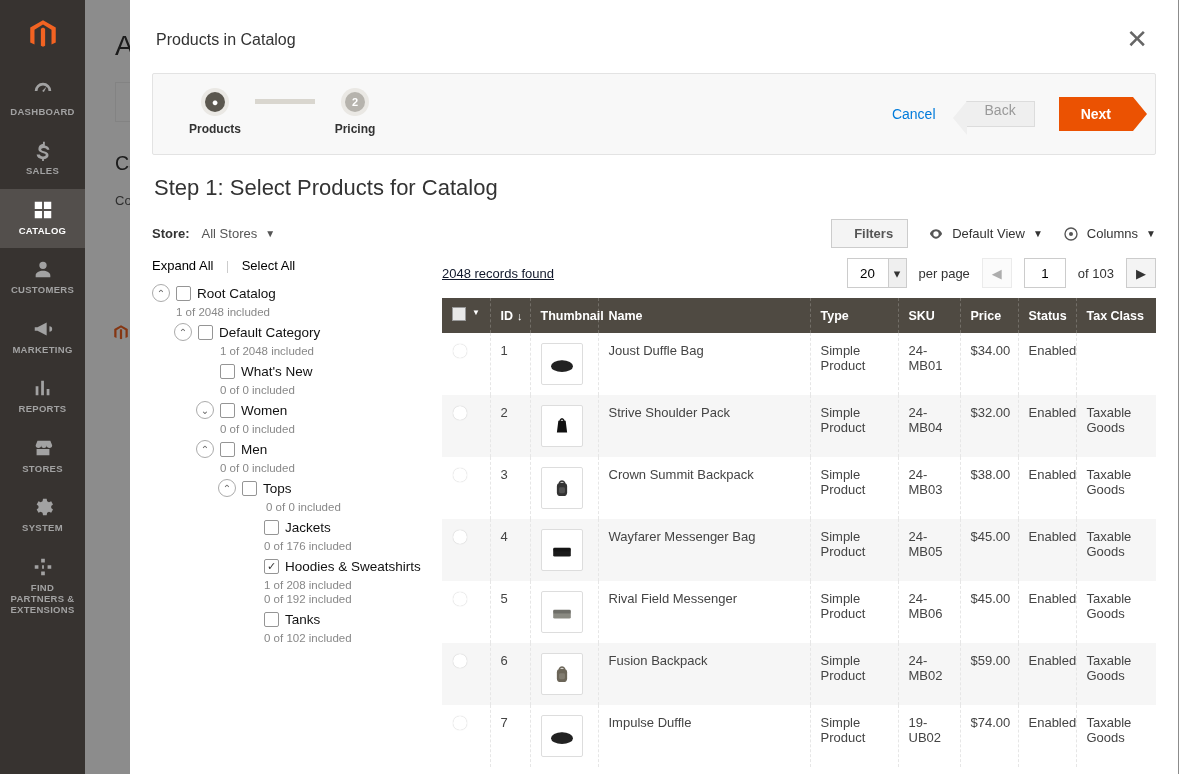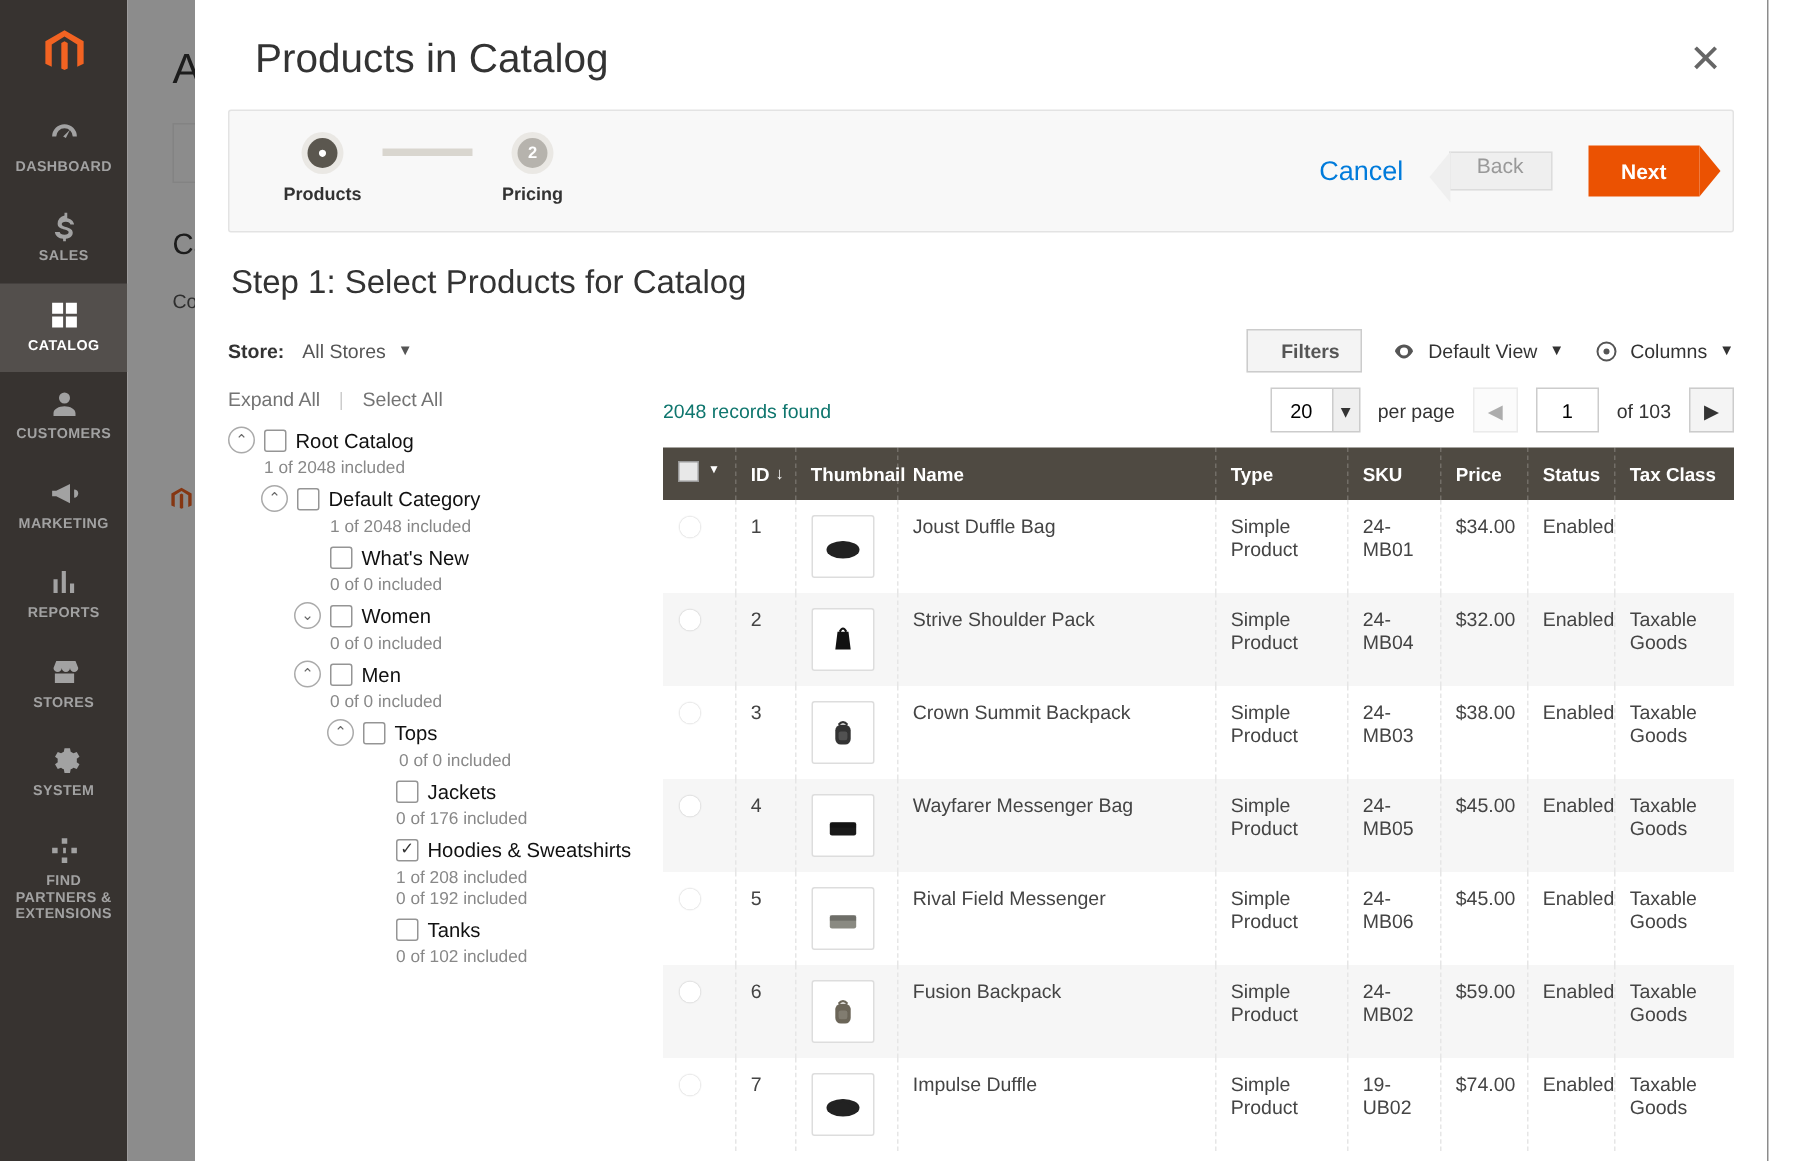--- a/index.html
+++ b/index.html
@@ -18,32 +18,32 @@
 
   
   .page-bg { flex:1; position:relative; background:#fff; color:#333; padding:30px 30px;}
   .page-bg h1{font-size:28px; font-weight:400; margin:0 0 20px;}
   .orange-icon{color:#f26322; font-size:20px;}
 
   
   .overlay{ position:absolute; left:85px; top:0; width:1094px; height:774px; background:rgba(0,0,0,0.45);}
   .modal{ position:absolute; left:130px; top:0; width:1048px; height:774px; background:#fff; display:flex; flex-direction:column; overflow:hidden;}
   .modal-header{ padding:20px 26px 14px; display:flex; align-items:center; justify-content:space-between;}
-  .modal-title{font-size:27px; font-weight:400; color:#333;margin-left:14px;}
+  .modal-title{font-size:16px; font-weight:400; color:#333;}
   .close-btn{ background:none; border:none; cursor:pointer; font-size:26px; color:#666; padding:4px;}
 
   .stepbar{ margin:0 22px 8px; background:#f8f8f8; border:1px solid #e3e3e3; border-radius:2px; padding:18px 22px; display:flex; align-items:center; justify-content:space-between;}
   .steps{display:flex; align-items:center; gap:0;}
   .step{ display:flex; flex-direction:column; align-items:center; width:80px; position:relative;}
   .step-dot{ width:20px; height:20px; border-radius:50%; background:#b6b3ad; color:#fff; display:flex; align-items:center; justify-content:center; font-size:11px; font-weight:600; box-shadow:0 0 0 4px #eae8e4;}
   .step.active .step-dot{ background:#5b574f;}
   .step-label{ font-size:12px; margin-top:10px; font-weight:600; color:#333;}
   .step-connector{ width:60px; height:5px; background:#d9d6cf; margin-top:-26px;}
   .step-actions{display:flex; align-items:center; gap:24px;}
-  .link-btn{ color:#007bdb; background:none; border:none; cursor:pointer; font-size:18px;}
+  .link-btn{ color:#007bdb; background:none; border:none; cursor:pointer; font-size:14px;}
   .back-btn{ position:relative; background:#efefef; border:1px solid #dcdcdc; color:#999; padding:0 18px 8px 18px; font-size:14px; cursor:default; min-width:64px; text-align:center;}
   .back-btn::before{content:""; position:absolute; left:-14px; top:-1px; width:0;height:0; border-top:17px solid transparent; border-bottom:17px solid transparent; border-right:14px solid #efefef;}
   .next-btn{ position:relative; background:#eb5202; color:#fff; border:none; padding:9px 22px; font-size:14px; font-weight:600; cursor:pointer;}
   .next-btn::after{content:""; position:absolute; right:-14px; top:0; width:0;height:0; border-top:17px solid transparent; border-bottom:17px solid transparent; border-left:14px solid #eb5202;}
 
   .modal-body{ flex:1; overflow:auto; padding:0 22px 20px;}
   .step-title{ font-size:22px; font-weight:400; color:#333; margin:12px 0 18px 2px;}
 
   .toolbar{ display:flex; align-items:center; justify-content:space-between; margin-bottom:10px;}
   .store-row{display:flex; align-items:center; gap:12px;}
@@ -53,39 +53,39 @@
   .tool-btns{display:flex; align-items:center; gap:20px;}
   .pill{border:1px solid #ccc; background:#f4f4f4; padding:6px 14px; display:inline-flex; align-items:center; gap:8px; cursor:pointer; font-size:13px; font-weight:600; color:#555;}
   .tool{display:inline-flex; align-items:center; gap:8px; cursor:pointer; color:#333;}
   .tool svg{width:16px;height:16px;fill:#555;}
 
   .content-row{ display:flex; gap:20px; align-items:flex-start;}
 
   
   .tree-panel{ width:270px; flex:none;}
   .tree-actions{ font-size:13px; margin-bottom:8px;}
-  .tree-actions a{ color:#737373; cursor:pointer; text-decoration:none;}
+  .tree-actions a{ color:#000000; cursor:pointer; text-decoration:none;}
   .divider{ display:inline-block; width:1px; height:12px; background:#ccc; vertical-align:middle; margin:0 10px;}
   ul.tree{ list-style:none; margin:0; padding:0;}
   ul.tree ul{list-style:none; margin:0; padding-left:22px;}
   .tree li{ margin:2px 0;}
   .node-row{ display:flex; align-items:center; gap:6px; padding:3px 0;}
   .toggler{ width:18px; height:18px; border:1px solid #aaa; border-radius:50%; display:inline-flex; align-items:center; justify-content:center; font-size:10px; color:#666; cursor:pointer; background:#fff; flex:none;}
   .toggler.blank{border:none;}
   .cbx{ width:15px; height:15px; border:1px solid #959595; border-radius:2px; display:inline-flex; align-items:center; justify-content:center; background:#fff; cursor:pointer; flex:none;}
   .cbx.checked::after{content:"✓"; font-size:11px; color:#333; line-height:1;}
   .node-label{ font-size:13.5px; color:#111;}
   .inc{ font-size:11.5px; color:#888; padding-left:24px; margin-top:1px;}
   .inc.pad2{padding-left:46px;}
   .inc.pad3{padding-left:48px;}
 
   
   .grid-panel{ flex:1;}
   .grid-top{ display:flex; align-items:center; justify-content:space-between; margin-bottom:10px;}
-  .records{color:#0f766e;}
+  .records{color:#0f172a;text-decoration:underline;}
   .pager{display:flex; align-items:center; gap:12px;}
   .pg-input{ width:42px; height:30px; border:1px solid #ccc; text-align:center;}
   .pp-select{ display:inline-flex; border:1px solid #ccc; height:30px;}
   .pp-select input{width:40px; border:none; text-align:center;}
   .pp-select .dd{width:18px; display:flex; align-items:center; justify-content:center; background:#efefef; border-left:1px solid #ccc; cursor:pointer;}
   .pg-btn{width:30px; height:30px; border:1px solid #ccc; background:#f4f4f4; display:inline-flex; align-items:center; justify-content:center; cursor:pointer;}
   .pg-btn.disabled{opacity:.4; cursor:default;}
 
   table.grid{ width:100%; border-collapse:collapse; table-layout:fixed;}
   table.grid thead th{ background:#4f4a42; color:#fff; font-weight:600; font-size:12.5px; text-align:left; padding:9px 10px; border-right:1px dashed rgba(255,255,255,0.2);}

